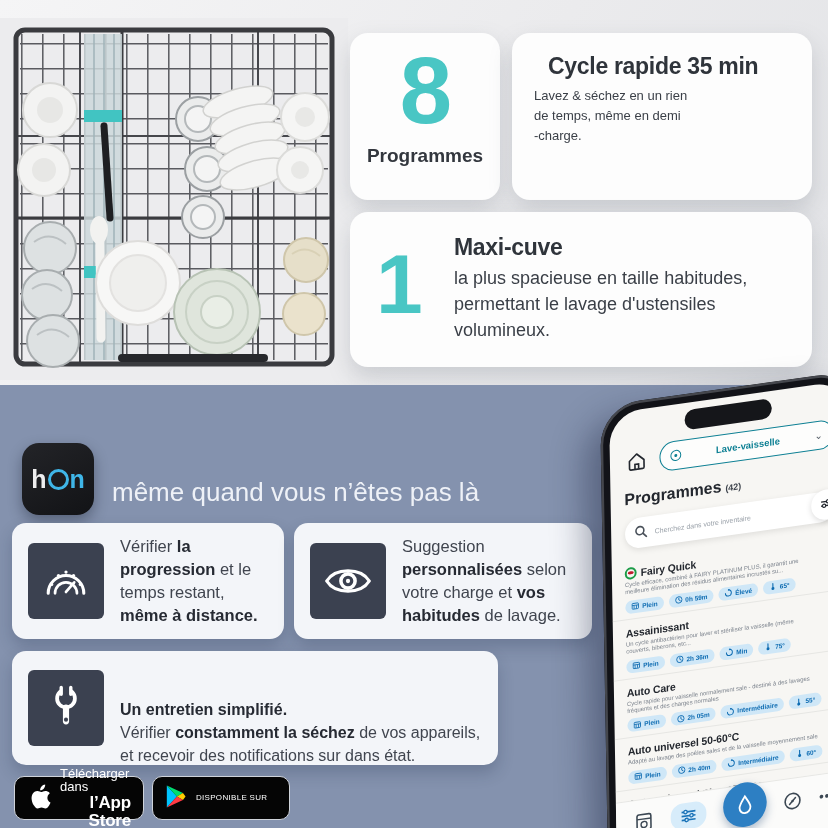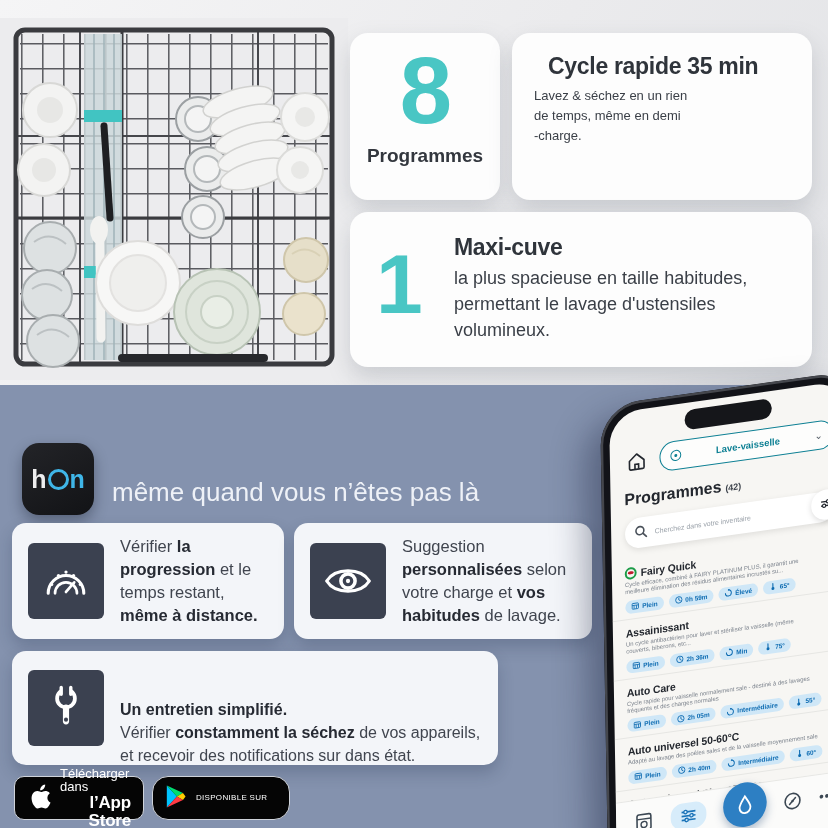--- a/index.html
+++ b/index.html
@@ -44,21 +44,21 @@
   .tile{width:76px;height:76px;flex:none;background:#3b4150;border-radius:6px;
         display:flex;align-items:center;justify-content:center;}
   .feat-text{margin:0;font-size:16.5px;line-height:23px;color:#40454f;}
   .f3 .feat-text{font-size:16px;line-height:23px;}
   .feat-text b{font-weight:800;color:#262a33;}
   .feat-title{display:block;font-weight:800;color:#262a33;margin-top:48px;}
 
   .badge{position:absolute;top:391px;height:44px;background:#050505;border:1.5px solid #cfd3da;
     border-radius:10px;display:flex;align-items:center;gap:9px;padding:0 12px;color:#fff;}
   .badge-apple{left:14px;width:130px;}
-  .badge-google{left:152px;width:138px;border-radius:16px;}
+  .badge-google{left:152px;width:138px;}
   .badge-lines{display:flex;flex-direction:column;line-height:1.05;}
   .badge-l1{font-size:13px;}
   .badge-l2{font-size:17px;font-weight:600;letter-spacing:-.2px;text-align:right;}
   .badge-google .badge-l1{font-size:8px;letter-spacing:.3px;}
 
   
   .phone{position:absolute;left:600px;top:406px;width:258px;height:560px;
     transform:rotate(-8deg) skewX(-7deg);transform-origin:0 0;}
   .phone-body{width:100%;height:100%;background:#121318;border-radius:40px;padding:9px;
     box-shadow:inset 0 0 0 2.5px #45474d,-16px 14px 34px rgba(20,28,55,.4);position:relative;}

